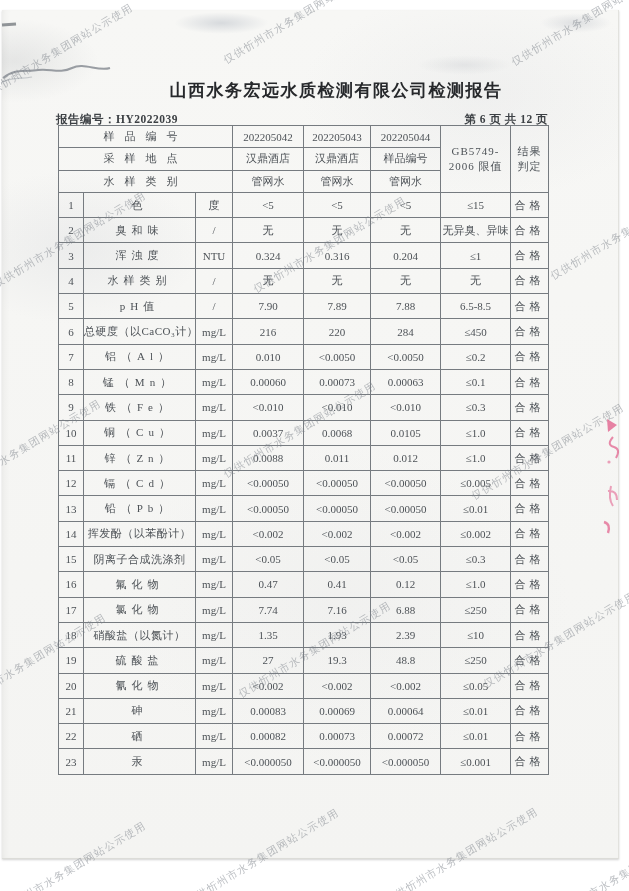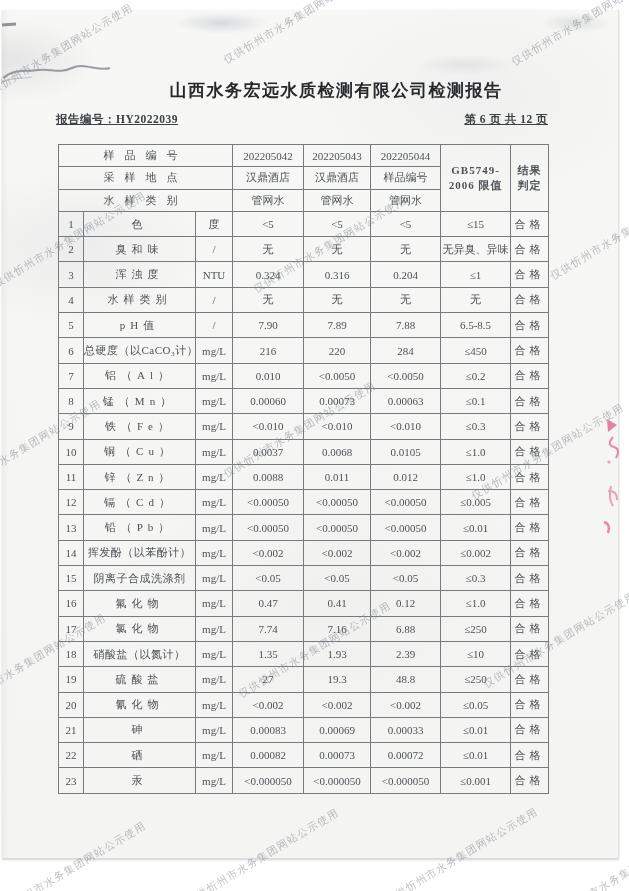--- a/index.html
+++ b/index.html
@@ -21,42 +21,42 @@
     box-shadow:0 1px 2px rgba(0,0,0,.18), inset 6px 0 10px -7px rgba(0,0,0,.10);
   }
   .title{
     position:absolute;left:0;top:69px;width:100%;
     text-align:center;transform:translateX(26px);
     font-size:17px;font-weight:bold;color:#26282b;letter-spacing:1.5px;
   }
   .meta{
     position:absolute;left:54px;top:102px;width:492px;
     display:flex;justify-content:space-between;
-    font-size:11.5px;color:#3d4145;font-weight:600;letter-spacing:.5px;text-decoration:underline;
+    font-size:11.5px;color:#3d4145;font-weight:600;letter-spacing:.5px;
   }
   table.report{
-    position:absolute;left:56px;top:134px;width:490px;height:649px;
+    position:absolute;left:56px;top:115px;width:490px;height:649px;
     border-collapse:collapse;table-layout:fixed;
     border:1.4px solid #5e6367;
   }
   table.report td{
     border:1px solid #767b80;
     text-align:center;vertical-align:middle;
     font-size:11px;color:#4d5257;
     padding:0;overflow:hidden;white-space:nowrap;
   }
   thead tr{height:22.3px;}
   tbody tr{height:25.3px;}
   td.lbl{letter-spacing:10px;padding-left:8px;}
   td.c-name{text-align:left;padding-left:6px;letter-spacing:.5px;}
   td.c-name.spaced{letter-spacing:5px;}
   td.c-unit{font-size:10.5px;}
   td.c-limit{font-size:10px;margin-left:32px;}
   td.c-result{letter-spacing:4px;padding-left:4px;}
-  td.two-line span{display:block;line-height:15px;font-weight:bold;}
+  td.two-line span{display:block;line-height:15px;}
   td.two-line{letter-spacing:1px;}
   #wm-layer{position:absolute;left:0;top:0;width:629px;height:891px;pointer-events:none;z-index:5;}
   .wm{
     position:absolute;white-space:nowrap;
     font-size:10.5px;letter-spacing:1.2px;
     color:rgba(125,131,139,.52);
     transform:translate(-50%,-50%) rotate(-31deg);
     font-family:"DejaVu Sans","Liberation Sans",sans-serif;
   }
   .smudge{position:absolute;pointer-events:none;}
@@ -313,21 +313,21 @@
           <td class="c-val">&lt;0.002</td>
           <td class="c-limit">≤0.05</td>
           <td class="c-result">合格</td>
         </tr>
         <tr>
           <td class="c-idx">21</td>
           <td class="c-name spaced">砷</td>
           <td class="c-unit">mg/L</td>
           <td class="c-val">0.00083</td>
           <td class="c-val">0.00069</td>
-          <td class="c-val">0.00033</td>
+          <td class="c-val">0.00064</td>
           <td class="c-limit">≤0.01</td>
           <td class="c-result">合格</td>
         </tr>
         <tr>
           <td class="c-idx">22</td>
           <td class="c-name spaced">硒</td>
           <td class="c-unit">mg/L</td>
           <td class="c-val">0.00082</td>
           <td class="c-val">0.00073</td>
           <td class="c-val">0.00072</td>

